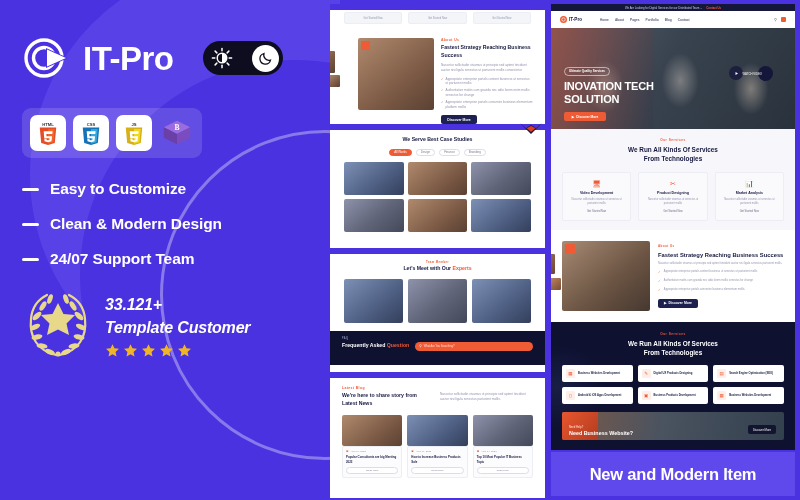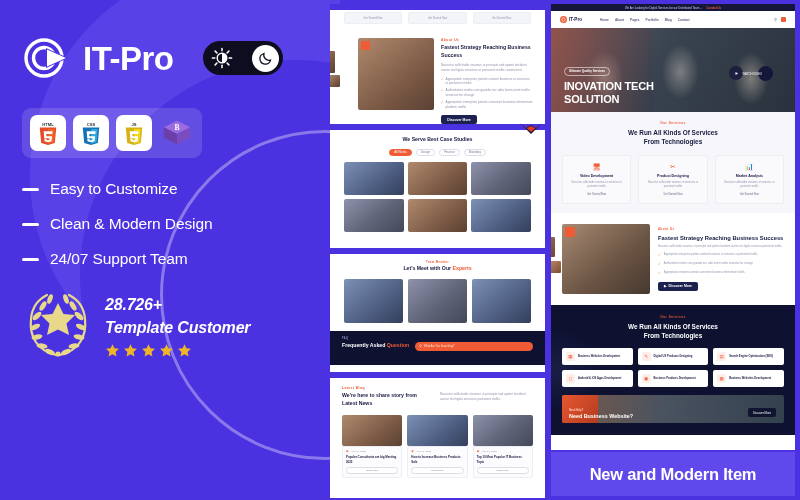--- a/index.html
+++ b/index.html
@@ -67,21 +67,21 @@
     display:flex; align-items:center; justify-content:center; flex:none;
   }
   .badge.bs { background:transparent; }
   .badge svg { display:block; }
 
   .feature-list { margin-top:22px; }
   .feature-item {
     display:flex; align-items:center; gap:11px; margin-bottom:17px;
   }
   .dash { width:17px; height:3px; background:#fff; border-radius:2px; flex:none; }
-  .feature-text { font-size:15.5px; font-weight:400; color:#fff; letter-spacing:-.1px; }
+  .feature-text { font-size:15.5px; font-weight:700; color:#fff; letter-spacing:-.1px; }
 
   .trust-row { margin-top:8px; display:flex; align-items:center; gap:11px; }
   .wreath { width:72px; height:80px; flex:none; }
   .trust-text { padding-top:2px; }
   .trust-num, .trust-label {
     font-size:16px; font-weight:700; color:#fff; font-style:italic;
     line-height:1.42; letter-spacing:-.2px;
   }
   .stars { margin-top:3px; display:flex; gap:3px; }
 
@@ -151,21 +151,21 @@
     width:7px; height:7px; border-radius:50%; background:#ef5b35;
     display:flex; align-items:center; justify-content:center;
   }
   .r-logo-txt { font-size:4.6px; font-weight:700; color:#16183f; }
   .r-nav-items { display:flex; gap:6px; margin-left:11px; }
   .r-nav-items span { font-size:3.2px; color:#5c5f7d; font-weight:600; }
   .r-nav-right { margin-left:auto; display:flex; align-items:center; gap:4px; }
   .r-sq { width:5px; height:5px; background:#ef5b35; border-radius:1px; }
 
   .r-hero {
-    height:84px; position:relative; overflow:hidden;
+    height:101px; position:relative; overflow:hidden;
     background:linear-gradient(120deg,#55606e,#3c4652 40%,#2b3540);
   }
   .r-hero-ppl {
     position:absolute; inset:0;
     background:
       radial-gradient(ellipse 30px 42px at 22% 58%, rgba(200,190,180,.55), transparent 62%),
       radial-gradient(ellipse 30px 44px at 53% 52%, rgba(190,185,180,.5), transparent 62%),
       radial-gradient(ellipse 28px 42px at 82% 60%, rgba(205,190,175,.5), transparent 62%),
       linear-gradient(120deg,#5a6370,#39434f 45%,#29323c);
   }
@@ -413,21 +413,21 @@
               <ellipse cx="44" cy="67" rx="5.2" ry="2.5" transform="rotate(-24 44 67)"></ellipse>
               <ellipse cx="57" cy="31" rx="5.5" ry="2.6" transform="rotate(42 57 31)"></ellipse>
               <ellipse cx="51" cy="21" rx="5.2" ry="2.5" transform="rotate(58 51 21)"></ellipse>
               <ellipse cx="44" cy="14" rx="5" ry="2.4" transform="rotate(70 44 14)"></ellipse>
               <circle cx="36" cy="69" r="2.6"></circle>
               <path d="M36 18 L41.5 29 L53 30 L44.5 38.5 L47 50 L36 44.5 L25 50 L27.5 38.5 L19 30 L30.5 29 Z"></path>
             </g>
           </svg>
         </span>
         <div class="trust-text">
-          <div class="trust-num">28.726+</div>
+          <div class="trust-num">33.121+</div>
           <div class="trust-label">Template Customer</div>
           <div class="stars">
             <svg width="15" height="15" viewBox="0 0 20 20">
                 <path d="M10 1.5l2.6 5.6 6 .7-4.5 4.2 1.2 6-5.3-3-5.3 3 1.2-6L1.4 7.8l6-.7z" fill="#F0B429"></path>
               </svg>
             <svg width="15" height="15" viewBox="0 0 20 20">
                 <path d="M10 1.5l2.6 5.6 6 .7-4.5 4.2 1.2 6-5.3-3-5.3 3 1.2-6L1.4 7.8l6-.7z" fill="#F0B429"></path>
               </svg>
             <svg width="15" height="15" viewBox="0 0 20 20">
                 <path d="M10 1.5l2.6 5.6 6 .7-4.5 4.2 1.2 6-5.3-3-5.3 3 1.2-6L1.4 7.8l6-.7z" fill="#F0B429"></path>

